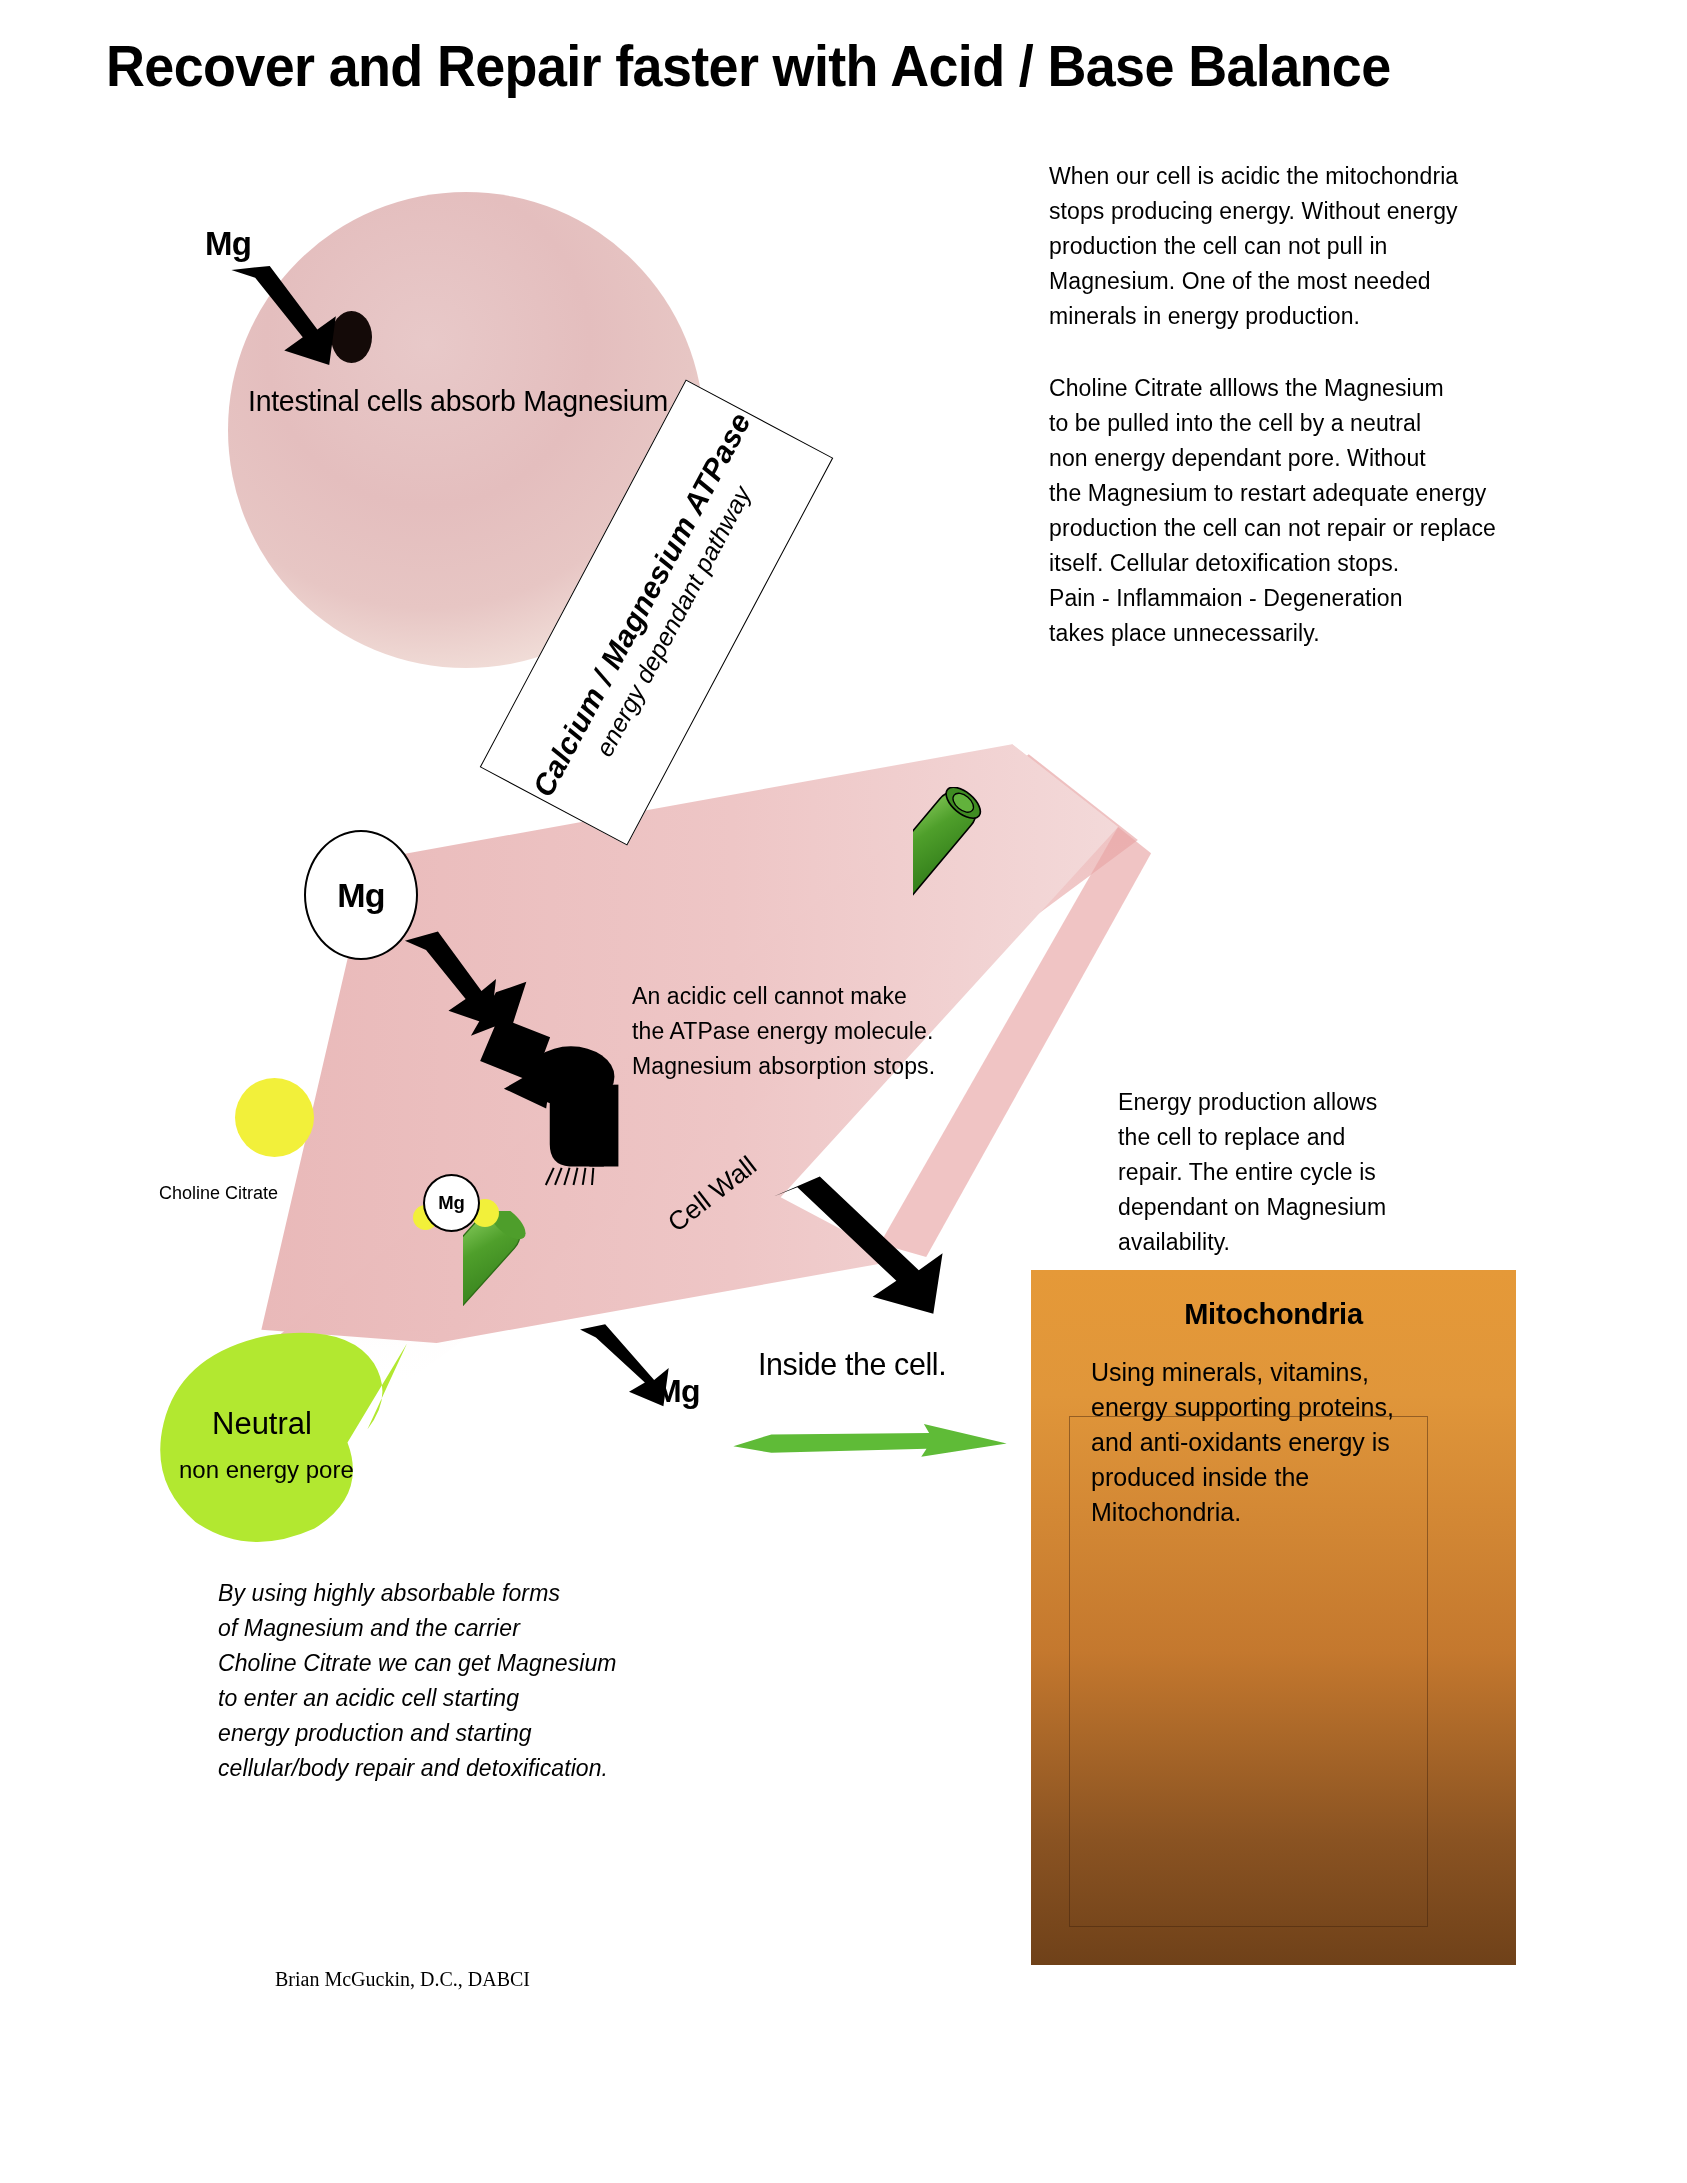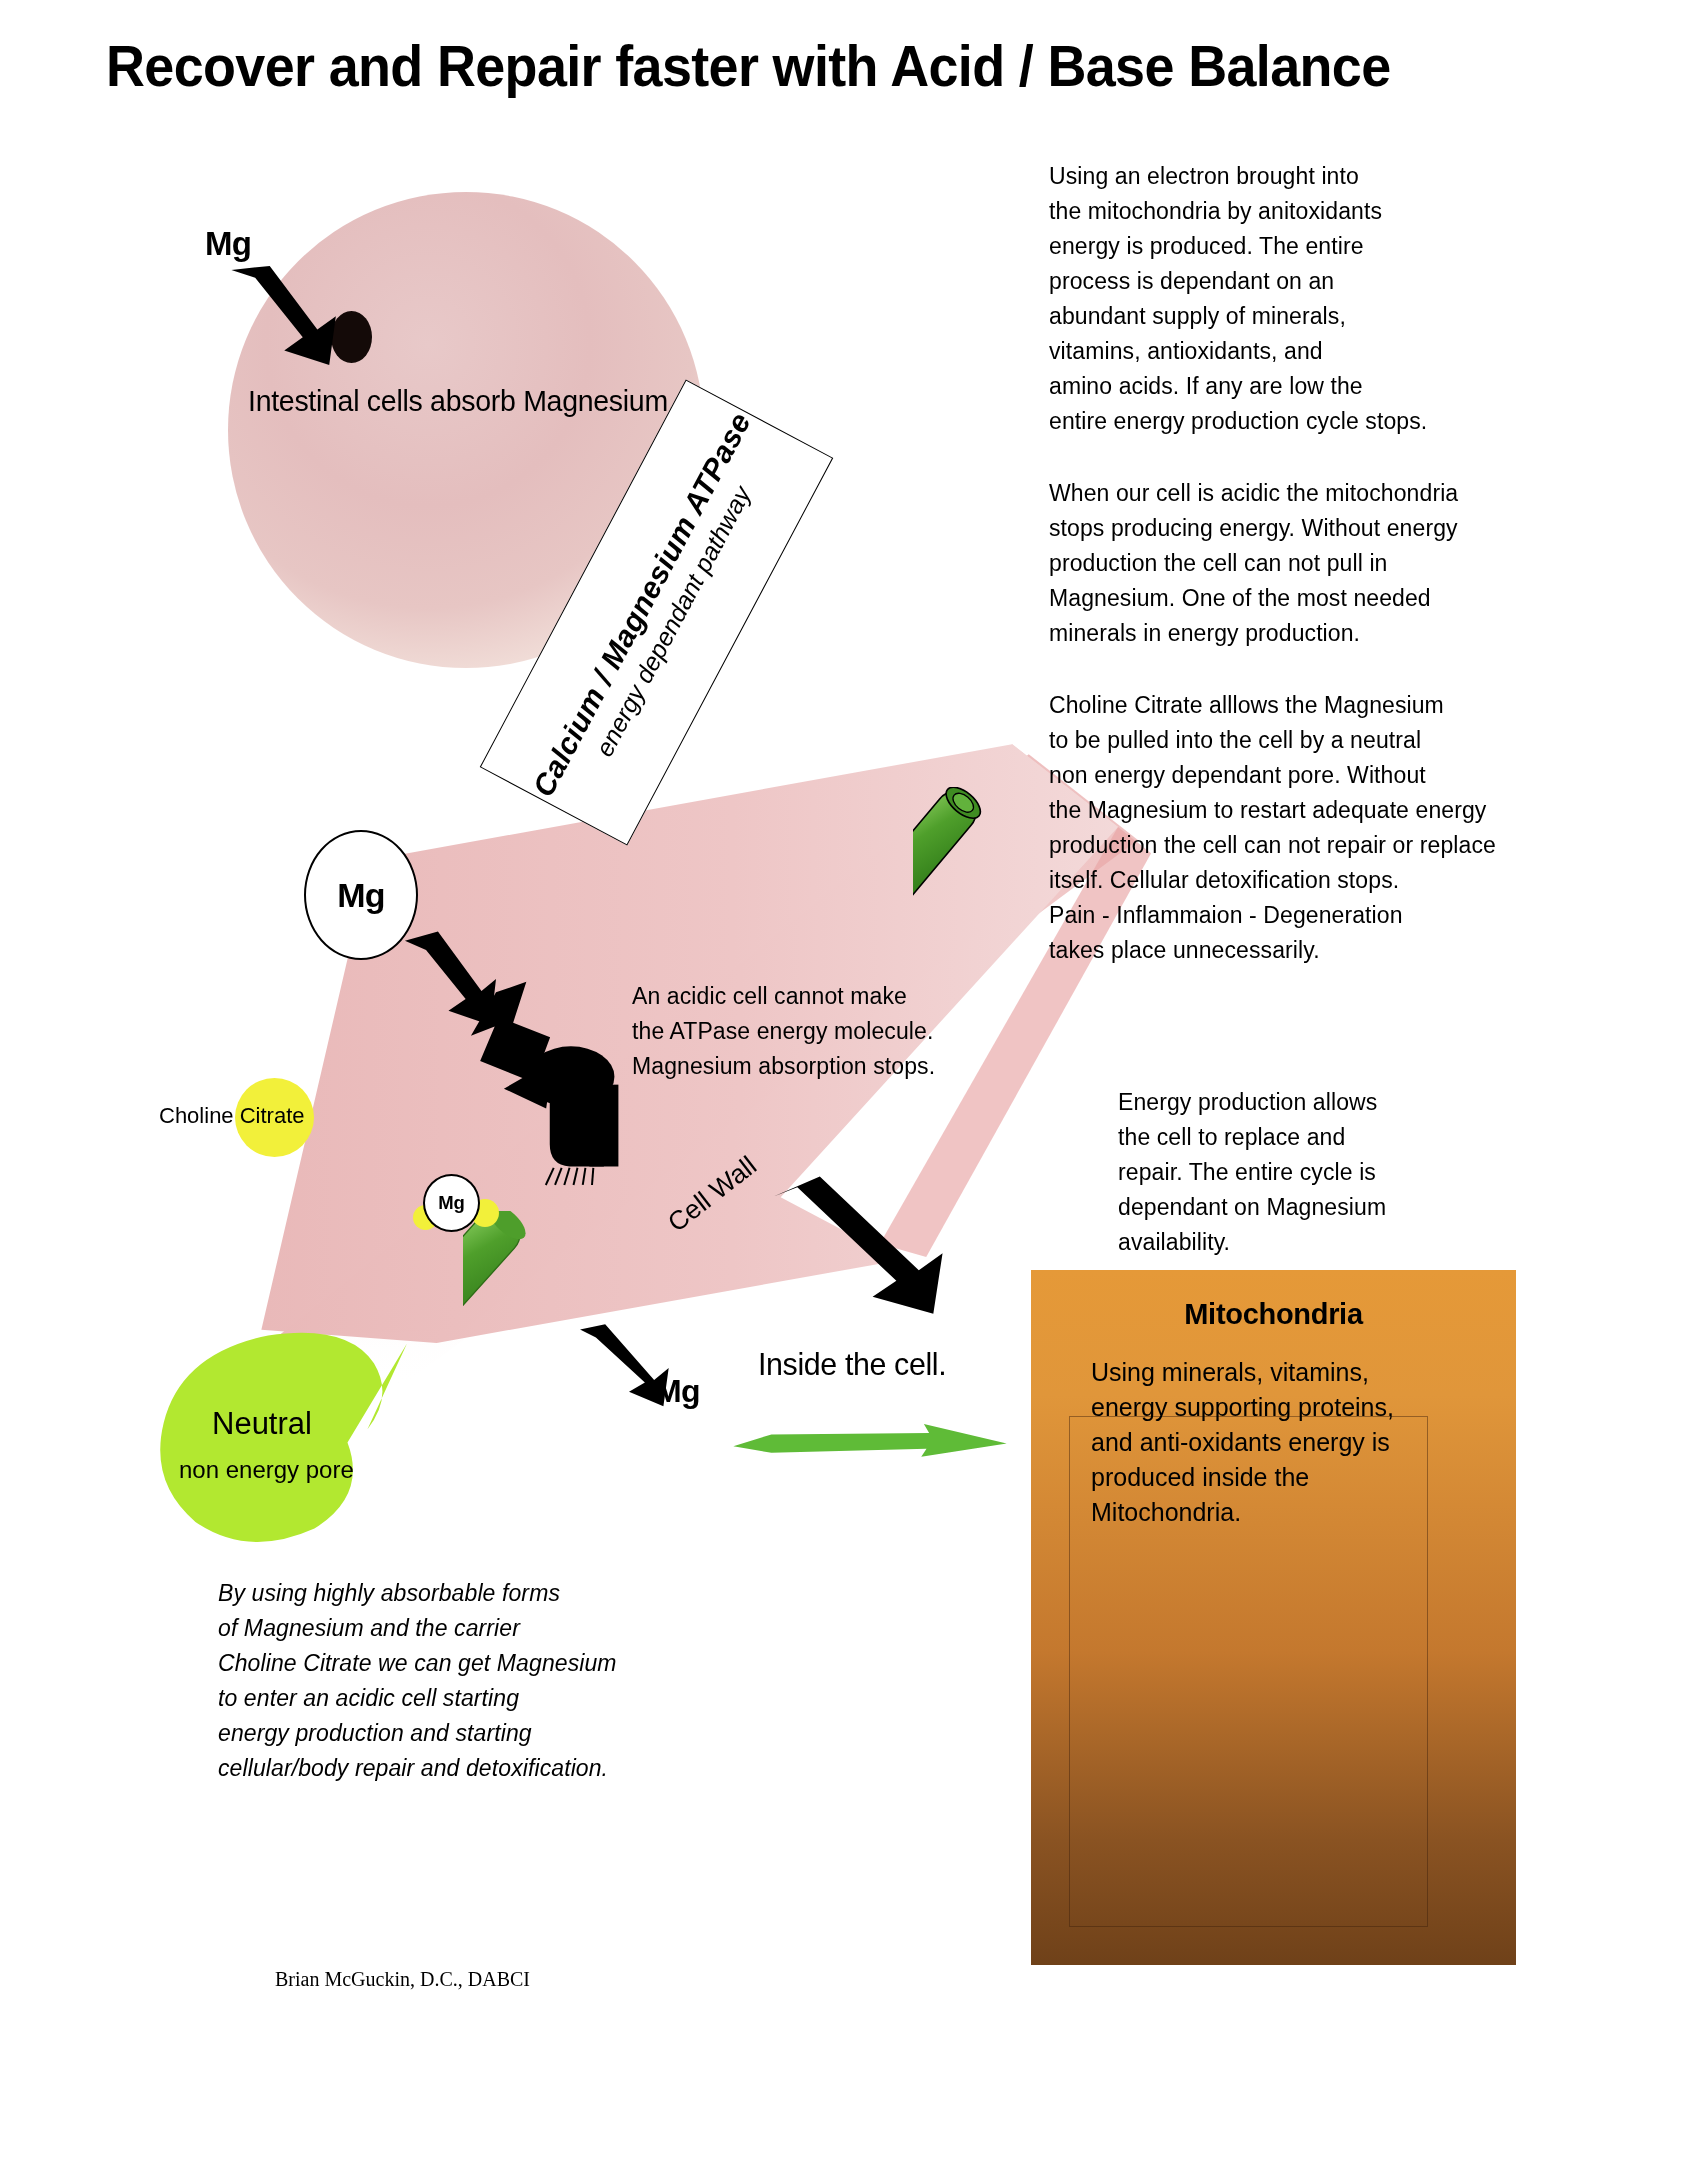--- a/index.html
+++ b/index.html
@@ -28,21 +28,21 @@
   #atpase-title{font-size:30px;font-weight:bold;font-style:italic;letter-spacing:0.3px;white-space:nowrap;}
   #atpase-sub{font-size:25px;font-style:italic;font-weight:300;white-space:nowrap;margin-top:4px;}
   
   #mg-circle-big{left:304px;top:830px;width:110px;height:126px;border:2px solid #000;
      border-radius:50%;background:#fff;display:flex;align-items:center;justify-content:center;}
   #mg-circle-big span{font-size:34px;font-weight:bold;letter-spacing:-0.7px;}
   
   #acidic-text{left:632px;top:979px;}
   
   #choline-dot{left:235px;top:1078px;width:79px;height:79px;border-radius:50%;background:#f2f03a;}
-  #choline-label{left:159px;top:1103px;font-size:22px;font-weight:300;white-space:nowrap;}
+  #choline-label{left:159px;top:1183px;font-size:18px;font-weight:300;white-space:nowrap;}
   
   #mg-small-circle{left:423px;top:1174px;width:53px;height:54px;border:2px solid #000;border-radius:50%;
      background:#fff;display:flex;align-items:center;justify-content:center;}
   #mg-small-circle span{font-size:18.5px;font-weight:bold;}
   #yel-left{left:413px;top:1205px;width:25px;height:25px;border-radius:50%;background:#f2f03a;}
   #yel-right{left:471px;top:1199px;width:28px;height:28px;border-radius:50%;background:#f2f03a;}
   #neutral-label{left:212px;top:1406px;font-size:31px;font-weight:300;white-space:nowrap;}
   #neutral-sub{left:179px;top:1456px;font-size:24px;font-weight:400;white-space:nowrap;}
   
   #cellwall-label{left:662px;top:1214px;font-size:26.5px;font-weight:300;
@@ -189,28 +189,20 @@
   <polygon points="6,10 44,2 118,86 140,68 132,126 80,104 104,90 30,22" fill="#000"></polygon>
 </svg>
 <div class="abs" id="mg-label-2">Mg</div>
 <div class="abs" id="inside-label">Inside the cell.</div>
 
 <svg class="abs" style="left:731px;top:1416px;" width="278" height="46" viewBox="0 0 420 70">
   <polygon points="2,46 60,28 300,26 292,12 418,42 288,62 296,50 60,56" fill="#5fbb37"></polygon>
 </svg>
 
 <div class="abs" id="right-col">
-  <p class="body-txt">Using an electron brought into
-the mitochondria by anitoxidants
-energy is produced. The entire
-process is dependant on an
-abundant supply of minerals,
-vitamins, antioxidants, and
-amino acids. If any are low the
-entire energy production cycle stops.</p>
   <p class="body-txt">When our cell is acidic the mitochondria
 stops producing energy. Without energy
 production the cell can not pull in
 Magnesium. One of the most needed
 minerals in energy production.</p>
   <p class="body-txt">Choline Citrate alllows the Magnesium
 to be pulled into the cell by a neutral
 non energy dependant pore. Without
 the Magnesium to restart adequate energy
 production the cell can not repair or replace

